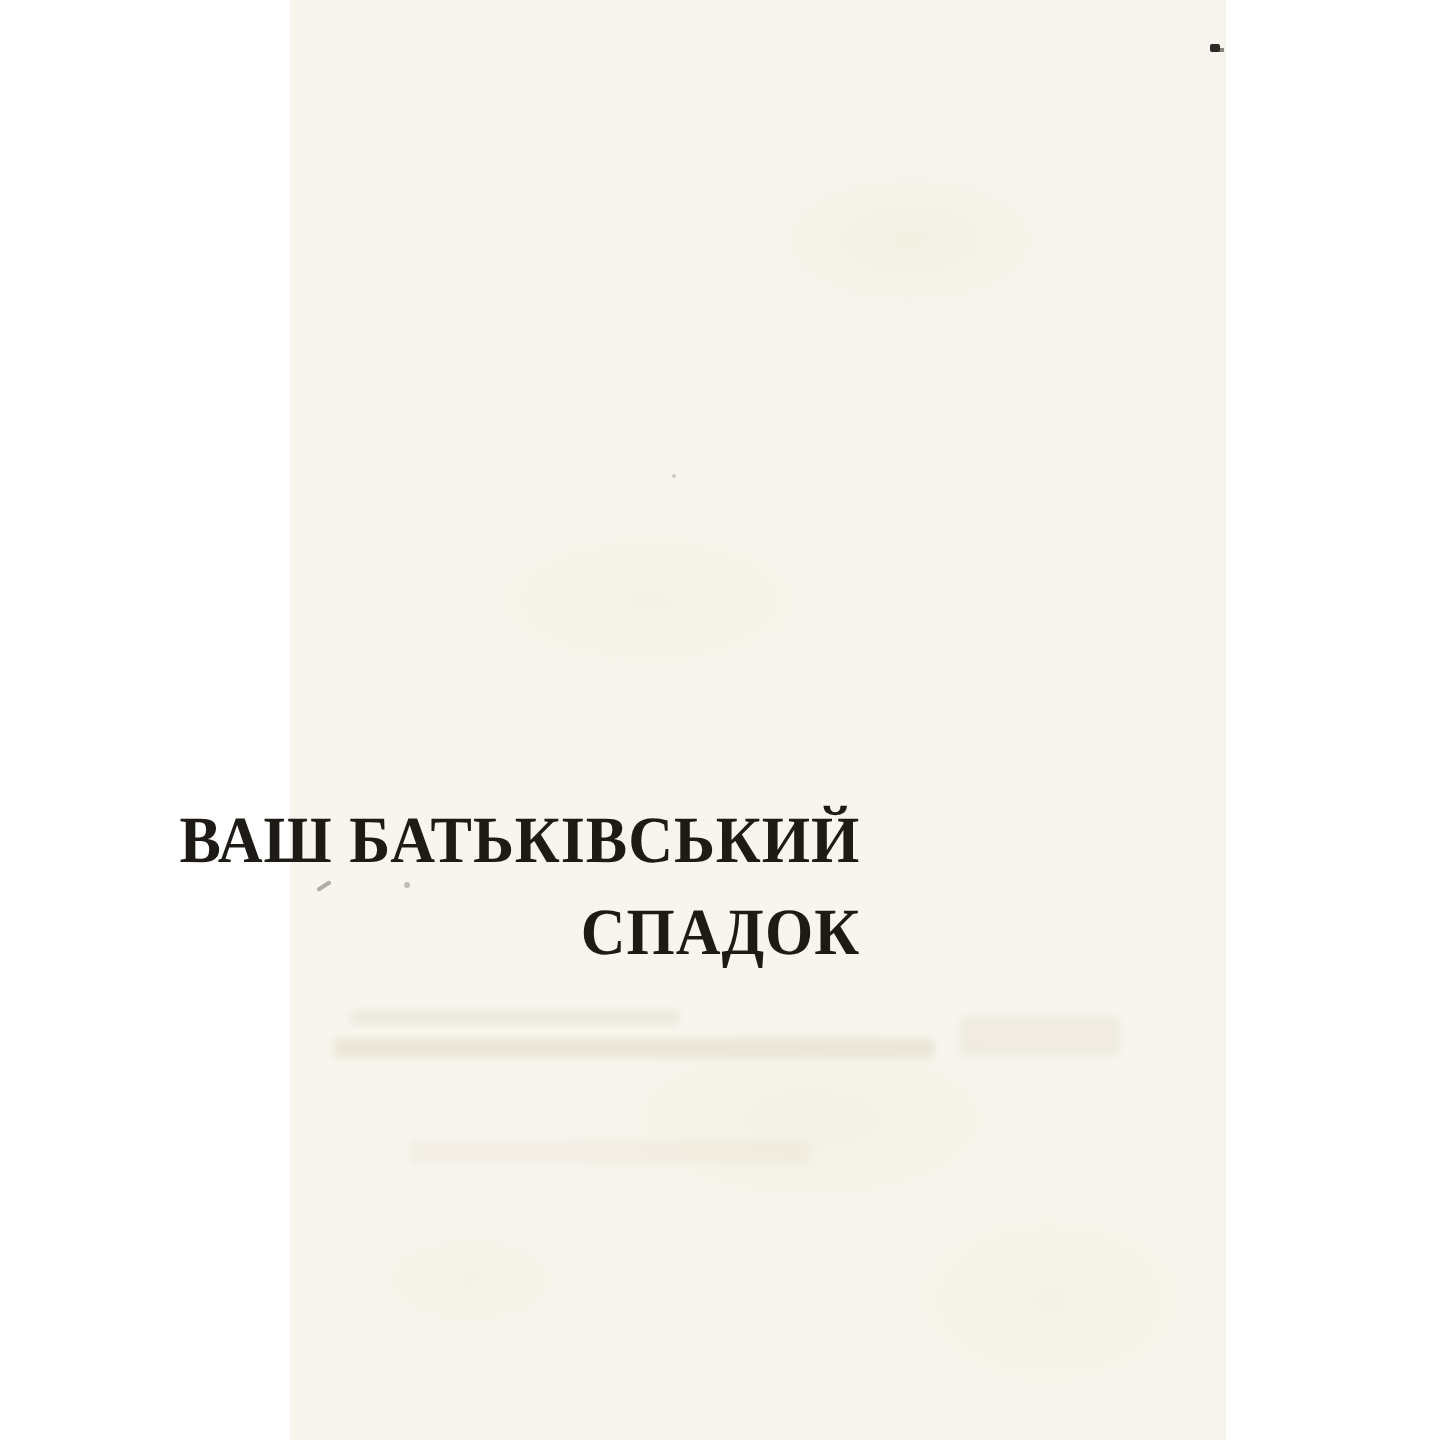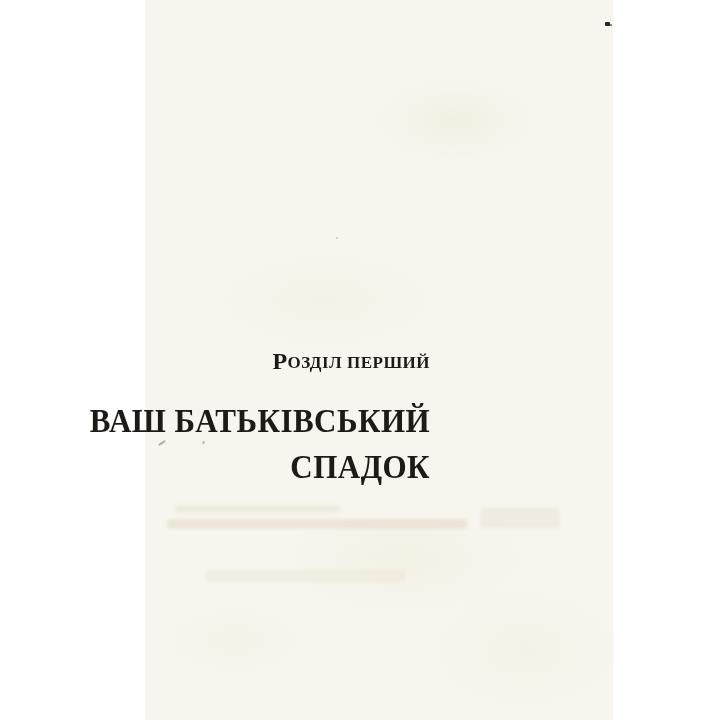--- a/index.html
+++ b/index.html
@@ -129,21 +129,20 @@
 </style>
 </head>
 <body>
 
 <div class="scan-canvas">
 
   <div class="paper">
 
     <div class="heading-block">
 
-      <div class="chapter-label"><span class="initial">Р</span><span class="rest">ОЗДІЛ ПЕРШИЙ</span></div>
 
       <h1 class="chapter-title"><span>ВАШ БАТЬКІВСЬКИЙ</span><br><span>СПАДОК</span></h1>
 
     </div>
 
     <div class="ghost-line g1"></div>
     <div class="ghost-line g2"></div>
     <div class="ghost-line g3"></div>
     <div class="ghost-line g4"></div>
 

